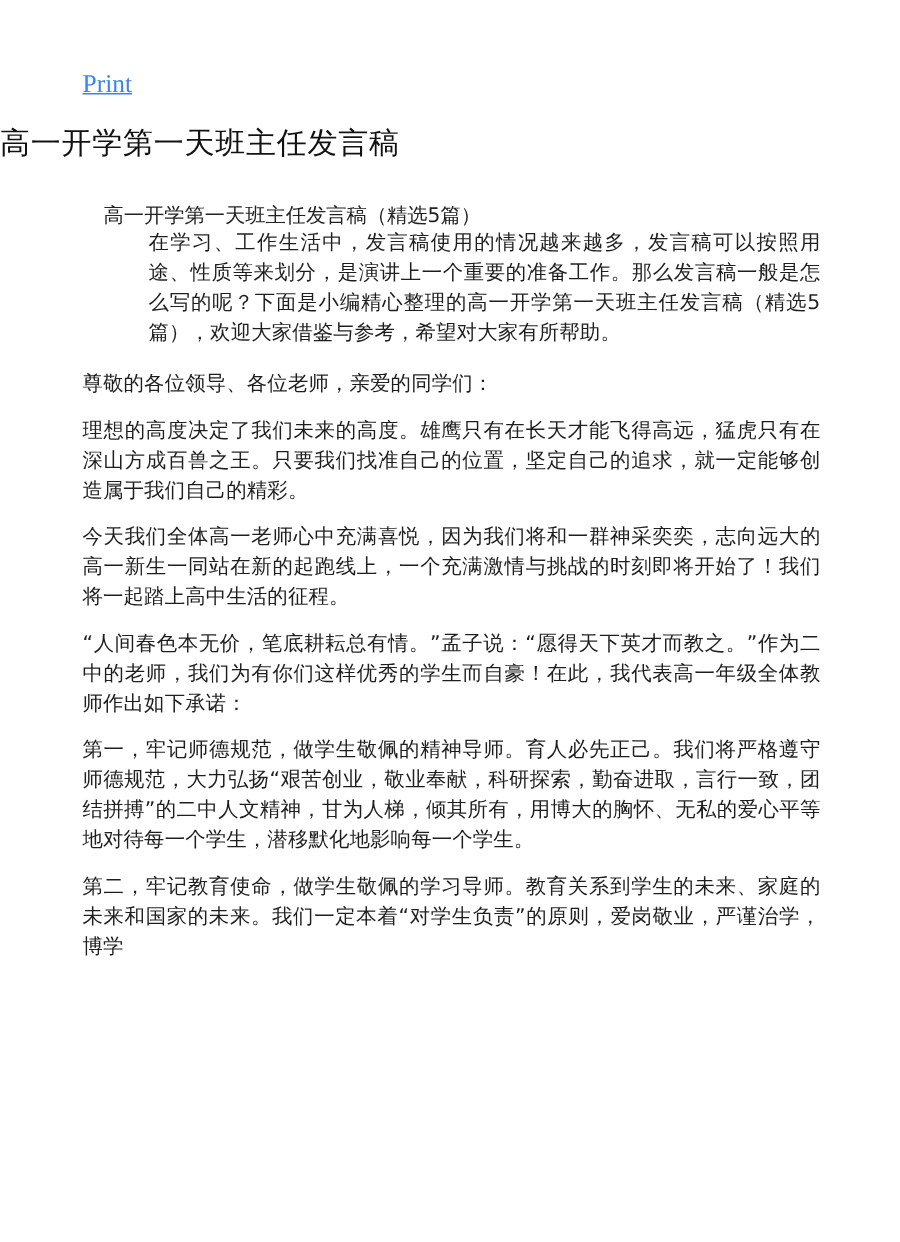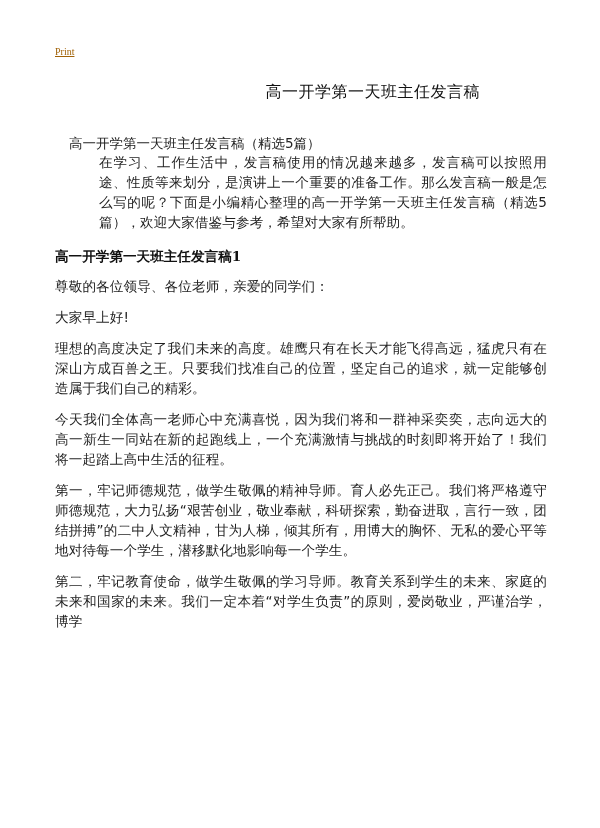--- a/index.html
+++ b/index.html
@@ -3,25 +3,25 @@
   <meta charset="utf-8">
   <style>
     html, body { margin: 0; padding: 0; background: #ffffff; }
     body {
       width: 600px; height: 828px; overflow: hidden; position: relative;
       color: #1a1a1a;
       font-family: "DejaVu Sans", sans-serif;
     }
     .print-label {
       position: absolute; left: 55px; top: 46px;
-      font-family: "Liberation Serif", serif; font-size: 10px; color: #a16207; text-decoration: underline;
+      font-family: "Liberation Serif", serif; font-size: 17px; color: #3b82f6; text-decoration: underline;
     }
     .doc-title {
-      position: absolute; left: 0; width: 480px; top: 82px; text-align: right;
-      font-size: 16px; font-weight: normal; margin: 0; color: #111;
+      position: absolute; left: 0; width: 480px; top: 82px; text-align: left;
+      font-size: 20px; font-weight: normal; margin: 0; color: #111;
       letter-spacing: 0.5px;
     }
     .subtitle {
       position: absolute; left: 55px; top: 121px; font-size: 13.5px; margin: 14px; color: #222;
     }
     .content { position: absolute; left: 55px; top: 152px; width: 492px; }
     .para {
       margin: 0 0 11px 0; font-size: 13.6px; line-height: 20px; color: #1e1e1e;
       text-align: justify; letter-spacing: 0.1px;
     }
@@ -35,21 +35,20 @@
 
 <div class="print-label">Print</div>
 
 <h1 class="doc-title">高一开学第一天班主任发言稿</h1>
 
 <p class="subtitle">高一开学第一天班主任发言稿（精选5篇）</p>
 
 <div class="content">
   <p class="para" style="margin-bottom:14px;margin-left:44px;">在学习、工作生活中，发言稿使用的情况越来越多，发言稿可以按照用途、性质等来划分，是演讲上一个重要的准备工作。那么发言稿一般是怎么写的呢？下面是小编精心整理的高一开学第一天班主任发言稿（精选5篇），欢迎大家借鉴与参考，希望对大家有所帮助。</p>
 
-  <h2 class="section-heading">高一开学第一天班主任发言稿1</h2>
 
   <p class="para">尊敬的各位领导、各位老师，亲爱的同学们：</p>
-  <p class="para">大家早上好!</p>
   <p class="para">理想的高度决定了我们未来的高度。雄鹰只有在长天才能飞得高远，猛虎只有在深山方成百兽之王。只要我们找准自己的位置，坚定自己的追求，就一定能够创造属于我们自己的精彩。</p>
   <p class="para">今天我们全体高一老师心中充满喜悦，因为我们将和一群神采奕奕，志向远大的高一新生一同站在新的起跑线上，一个充满激情与挑战的时刻即将开始了！我们将一起踏上高中生活的征程。</p>
+  <p class="para">“人间春色本无价，笔底耕耘总有情。”孟子说：“愿得天下英才而教之。”作为二中的老师，我们为有你们这样优秀的学生而自豪！在此，我代表高一年级全体教师作出如下承诺：</p>
   <p class="para">第一，牢记师德规范，做学生敬佩的精神导师。育人必先正己。我们将严格遵守师德规范，大力弘扬“艰苦创业，敬业奉献，科研探索，勤奋进取，言行一致，团结拼搏”的二中人文精神，甘为人梯，倾其所有，用博大的胸怀、无私的爱心平等地对待每一个学生，潜移默化地影响每一个学生。</p>
   <p class="para">第二，牢记教育使命，做学生敬佩的学习导师。教育关系到学生的未来、家庭的未来和国家的未来。我们一定本着“对学生负责”的原则，爱岗敬业，严谨治学，博学</p>
 </div>
 
 </body></html>

